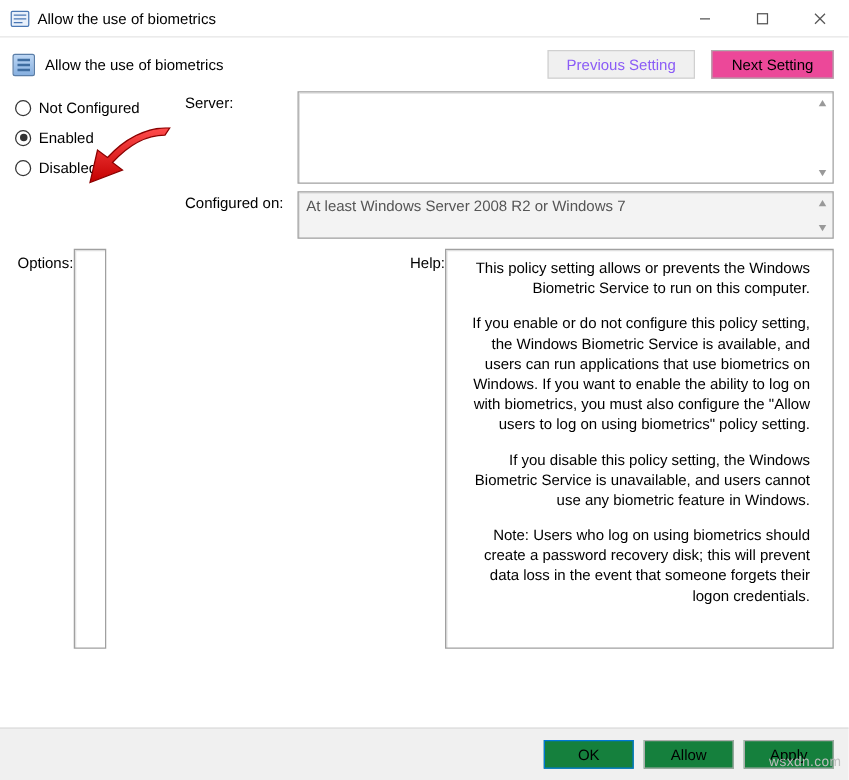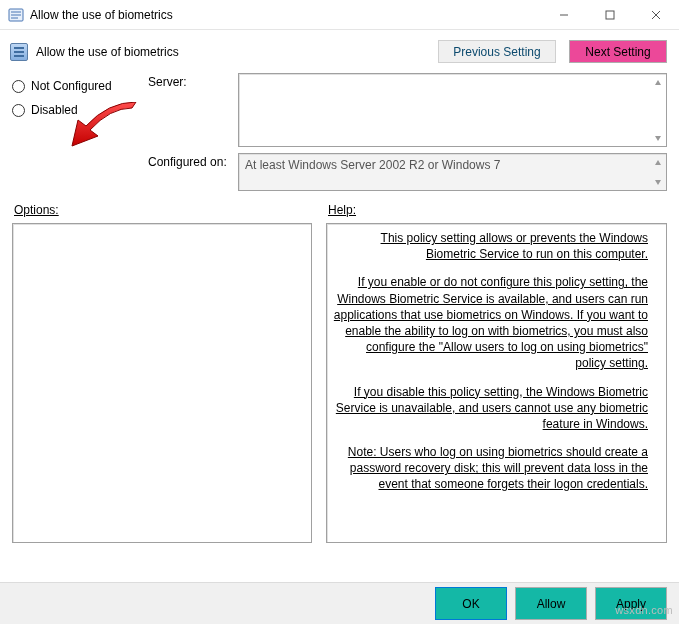--- a/index.html
+++ b/index.html
@@ -40,21 +40,21 @@
   }
   .headicon::after {
     content:""; position:absolute; left:3px; top:3px; width:10px; height:2px; background:#3f6da0; box-shadow:0 4px 0 #3f6da0, 0 8px 0 #3f6da0;
   }
   .policy-title { font-size:12px; }
   .navbtns button {
     min-width:98px; height:23px; font-size:12px; border:1px solid #adadad; background:#ec4899; margin-left:10px;
     padding:0 14px;
   }
   .navbtns button.disabled {
-    color:#0c4a6e; border-color:#d0d0d0; background:#f0f0f0;
+    color:#8b5cf6; border-color:#d0d0d0; background:#f0f0f0;
   }
   .radio { display:flex; align-items:center; margin:6px 0 10px 0; cursor:default; }
   .radio-circle {
     width:13px; height:13px; border:1px solid #333; border-radius:50%; margin-right:6px; position:relative; background:#fff;
   }
   .radio.selected .radio-circle::after {
     content:""; position:absolute; left:2.5px; top:2.5px; width:6px; height:6px; border-radius:50%; background:#333;
   }
   .sunken {
     border:1px solid #a0a0a0;
@@ -68,39 +68,39 @@
   .vscroll {
     position:absolute; right:0; top:0; bottom:0; width:17px;
     display:flex; flex-direction:column; justify-content:space-between;
     background:transparent;
   }
   .vscroll .arrow { height:17px; display:flex; align-items:center; justify-content:center; }
   .vscroll .arrow svg { width:8px; height:8px; fill:#999; }
   .lower {
     display:flex; gap:14px; padding:8px 12px 0 12px;
   }
-  .lower .col { display:flex; flex-direction:column;text-decoration:underline; }
+  .lower .col { display:flex; flex-direction:row; }
   .lower .col.left { width:300px; }
   .lower .col.right { flex:1; }
   .lower .sectlabel { margin:4px 0 6px 2px; }
   .panel {
     border:1px solid #a0a0a0; background:#fff; box-shadow: inset 1px 1px 0 #e0e0e0;
     height:320px; overflow:hidden; padding:6px 18px 6px 6px; position:relative;
     font-size:12px; line-height:1.35;
   }
   .panel p { margin:0 0 12px 0;text-align:right; }
   .bottombar {
     position:absolute; left:0; right:0; bottom:0; height:42px;
     display:flex; justify-content:flex-end; align-items:center; gap:8px;
     padding-right:12px;
     background:#f0f0f0; border-top:1px solid #dcdcdc;
   }
   .bottombar button {
-    min-width:72px; height:33px; font-size:12px;
-    border:1px solid #adadad; background:#14b8a6; padding:0 14px;
+    min-width:72px; height:23px; font-size:12px;
+    border:1px solid #adadad; background:#15803d; padding:0 14px;
   }
   .bottombar button.primary { border:1px solid #0078d7; }
   .watermark {
     position:absolute; right:6px; bottom:8px; font-size:11px; color:#bdbdbd; letter-spacing:0.3px;
   }
   .arrow-annot {
     position:absolute; left:70px; top:102px; pointer-events:none;
   }
   .midgrid { display:grid; grid-template-columns:136px 90px 1fr; padding:4px 12px 0 12px; column-gap:0; row-gap:6px; align-items:start; }
   .midgrid .full3 { grid-column:3; }
@@ -148,20 +148,24 @@
   </div>
 </div>
 
 <div class="midgrid">
 
   <div style="grid-row:1 / span 2;">
     <div class="radio">
       <div class="radio-circle"></div>
       <span>Not Configured</span>
     </div>
+    <div class="radio selected">
+      <div class="radio-circle"></div>
+      <span>Enabled</span>
+    </div>
     <div class="radio">
       <div class="radio-circle"></div>
       <span>Disabled</span>
     </div>
   </div>
   <div class="lblcell">Server:</div>
   <div class="sunken commentbox full3">
     <span style="padding:4px 6px;"></span>
     <div class="vscroll">
       <div class="arrow">
@@ -171,21 +175,21 @@
         </div>
       <div class="arrow">
           <svg viewBox="0 0 8 8">
             <polygon points="1,2 7,2 4,7"></polygon>
           </svg>
         </div>
     </div>
   </div>
   <div class="lblcell">Configured on:</div>
   <div class="sunken supportedbox full3">
-    <span>At least Windows Server 2002 R2 or Windows 7</span>
+    <span>At least Windows Server 2008 R2 or Windows 7</span>
     <div class="vscroll">
       <div class="arrow">
           <svg viewBox="0 0 8 8">
             <polygon points="4,1 7,6 1,6"></polygon>
           </svg>
         </div>
       <div class="arrow">
           <svg viewBox="0 0 8 8">
             <polygon points="1,2 7,2 4,7"></polygon>
           </svg>

